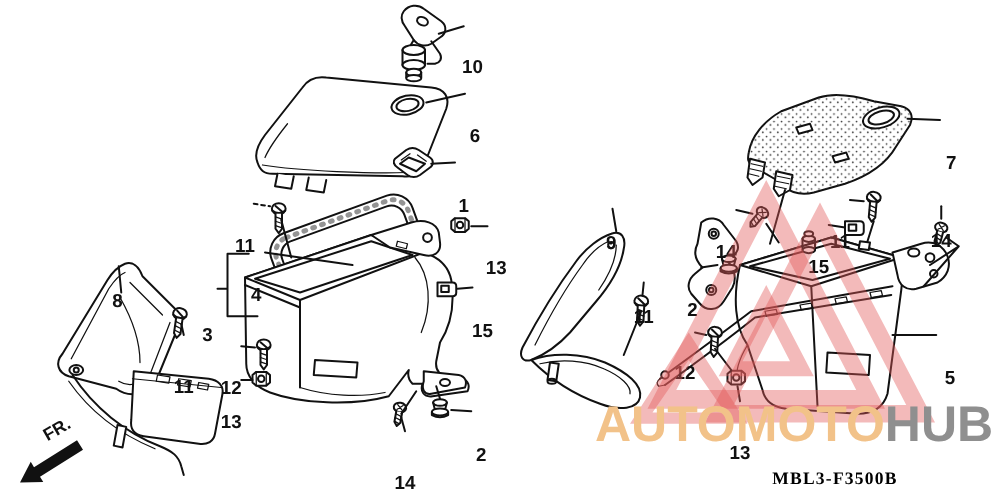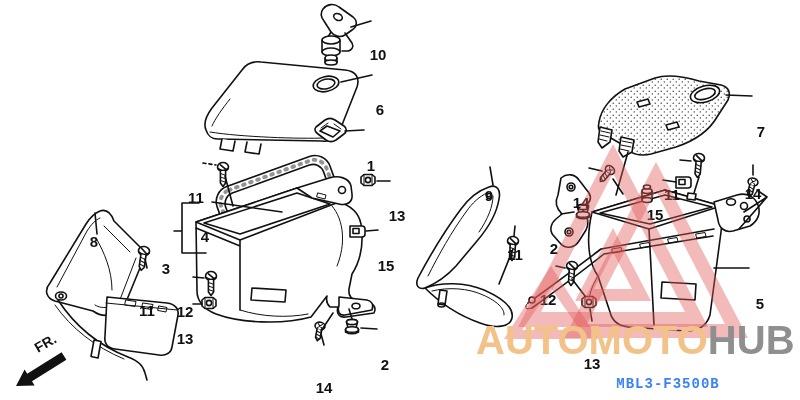--- a/index.html
+++ b/index.html
@@ -9,22 +9,22 @@
   
   #art path,#art ellipse,#art rect,#art circle,#art line,#art polyline{
     stroke:#111;stroke-width:1.6;fill:none;stroke-linejoin:round;stroke-linecap:round;}
   #art .wf{fill:#fff;}
   #art .leader{stroke-width:1.2;}
   #art .thin{stroke-width:1;}
   #art .solid{fill:#111;stroke:none;}
   .co{position:absolute;transform:translate(-50%,-50%);font-weight:700;font-size:15px;
       color:#111;letter-spacing:0;line-height:1;white-space:nowrap;margin-top:35px;}
   .code{position:absolute;left:668px;top:384px;transform:translate(-50%,-50%);
-        font-family:Liberation Mono, monospace;font-weight:700;font-size:14px;
-        letter-spacing:1px;color:#3b82f6;white-space:nowrap;}
+        font-family:Liberation Serif, serif;font-weight:700;font-size:14px;
+        letter-spacing:1px;color:#000000;white-space:nowrap;}
   .wm{position:absolute;left:476px;top:320px;font-size:40px;font-weight:700;
       line-height:1;letter-spacing:0;white-space:nowrap;pointer-events:none;text-align:center;}
   .wm span{mix-blend-mode:multiply;}
   #wmtri{z-index:5;}
   .wm{z-index:6;}
   .co,.code{z-index:4;}
 </style>
 </head>
 <body>
 

